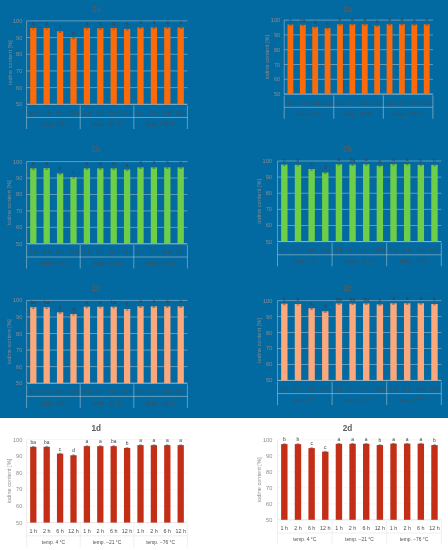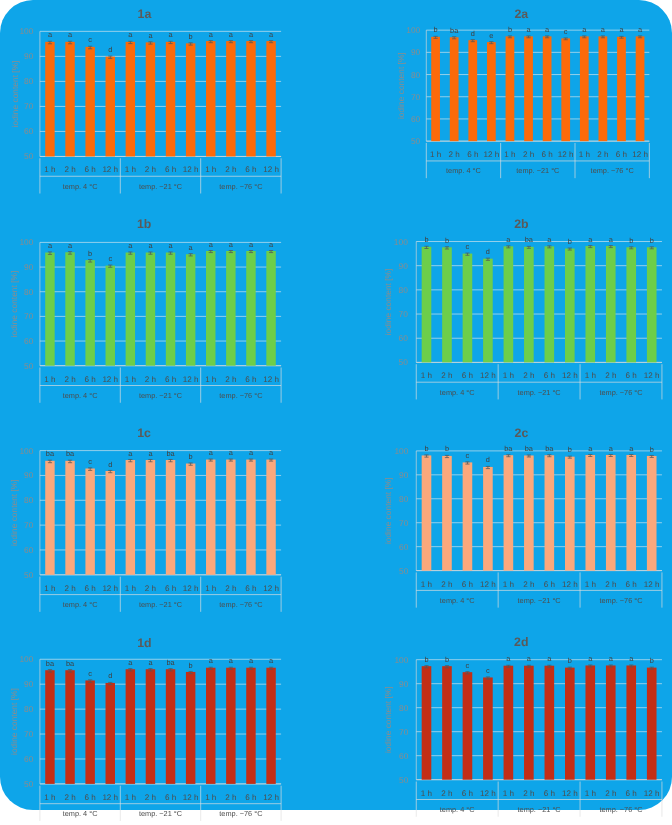--- a/index.html
+++ b/index.html
@@ -1,18 +1,18 @@
 <!DOCTYPE html>
 <html><head>
 <meta charset="utf-8">
 <title>Iodine content charts</title>
 <style>
 html,body{margin:0;padding:0;background:#ffffff;}
 body{width:448px;height:550px;font-family:"Liberation Sans",sans-serif;overflow:hidden;}
-#figure{position:relative;width:448px;height:540px;background:#0ea5e9;border-radius:22px;}
+#figure{position:relative;width:448px;height:418px;background:#0369a1;}
 svg{display:block;}
 text{font-family:"Liberation Sans",sans-serif;}
 .ptitle{font-size:8.2px;font-weight:bold;fill:#5a5a5a;text-anchor:middle;}
 .ylab{font-size:5.6px;fill:#8c8c8c;text-anchor:middle;}
 .ytick{font-size:5.6px;fill:#8c8c8c;text-anchor:end;}
 .xtick{font-size:5.4px;fill:#4d4d4d;text-anchor:middle;}
 .grp{font-size:4.9px;fill:#4d4d4d;text-anchor:middle;}
 .sigl{font-size:4.9px;fill:#404040;text-anchor:middle;}
 .gridline{stroke:#ececec;stroke-width:0.4;}
 .axisline{stroke:#d5d5d5;stroke-width:0.45;}

